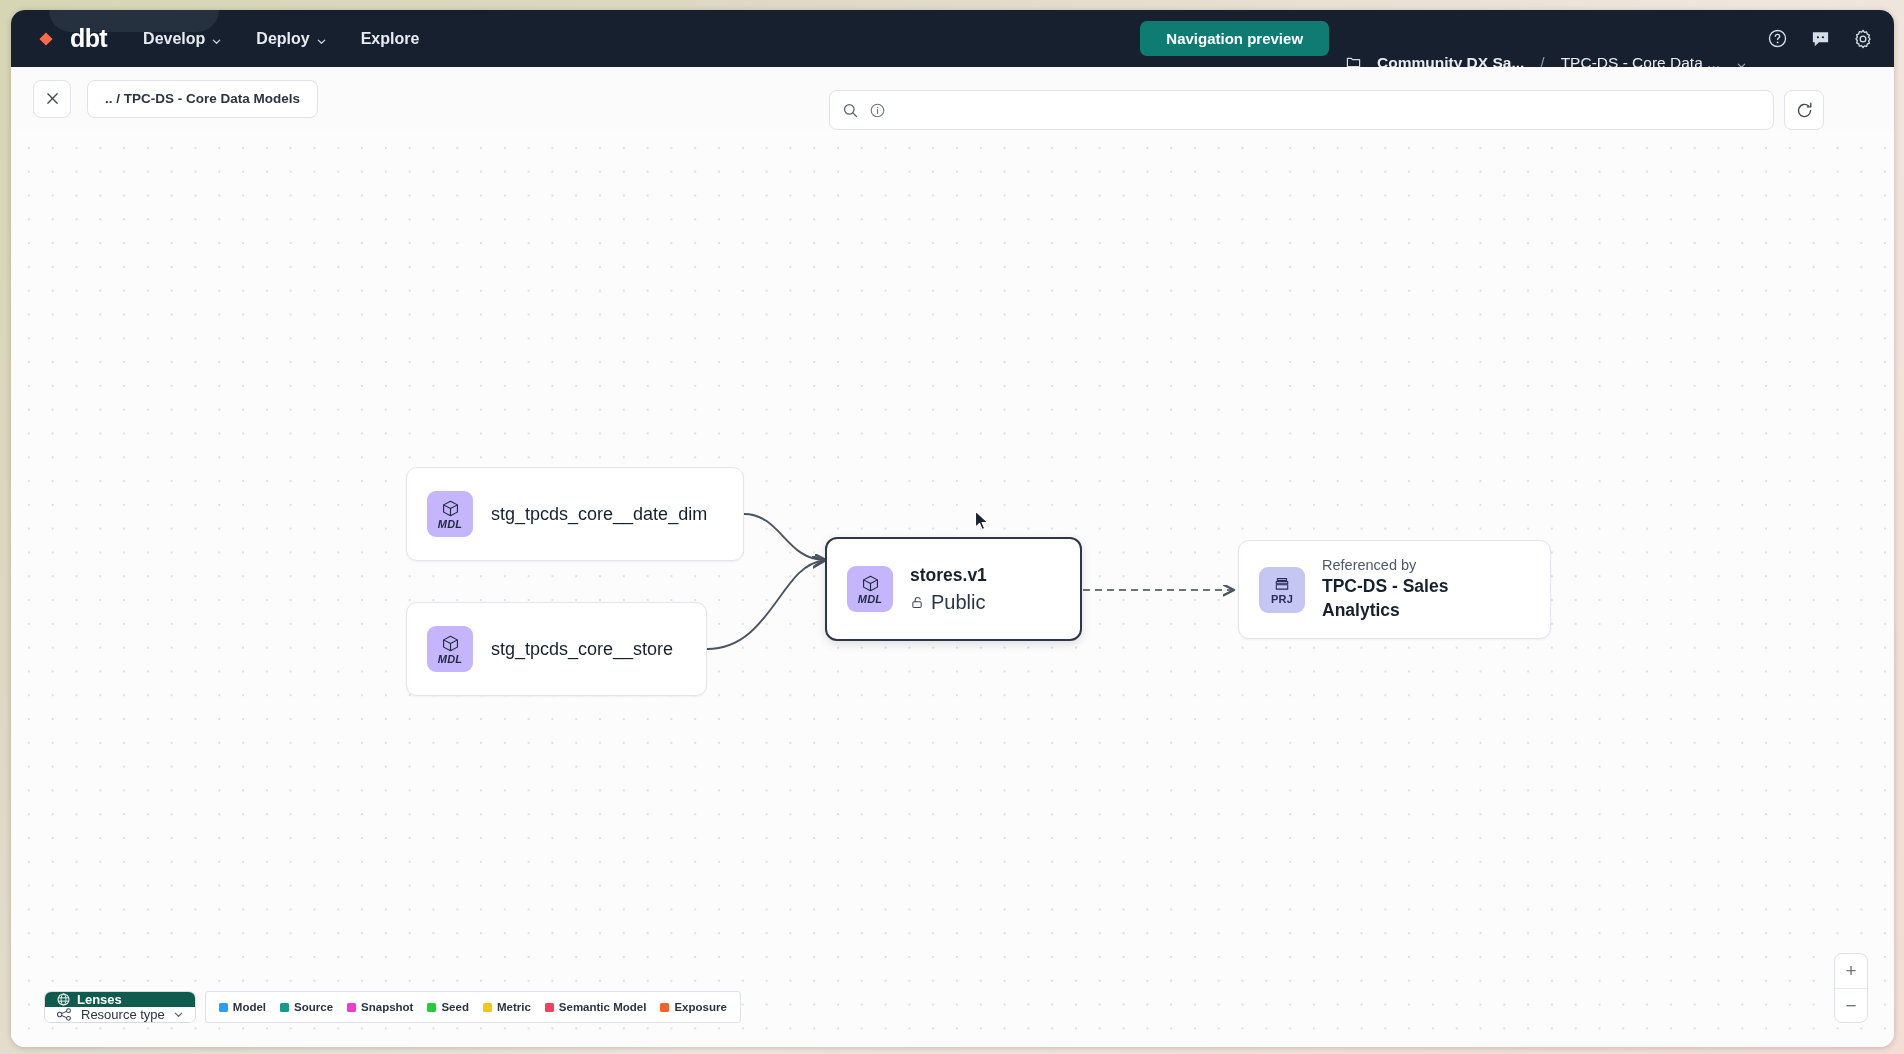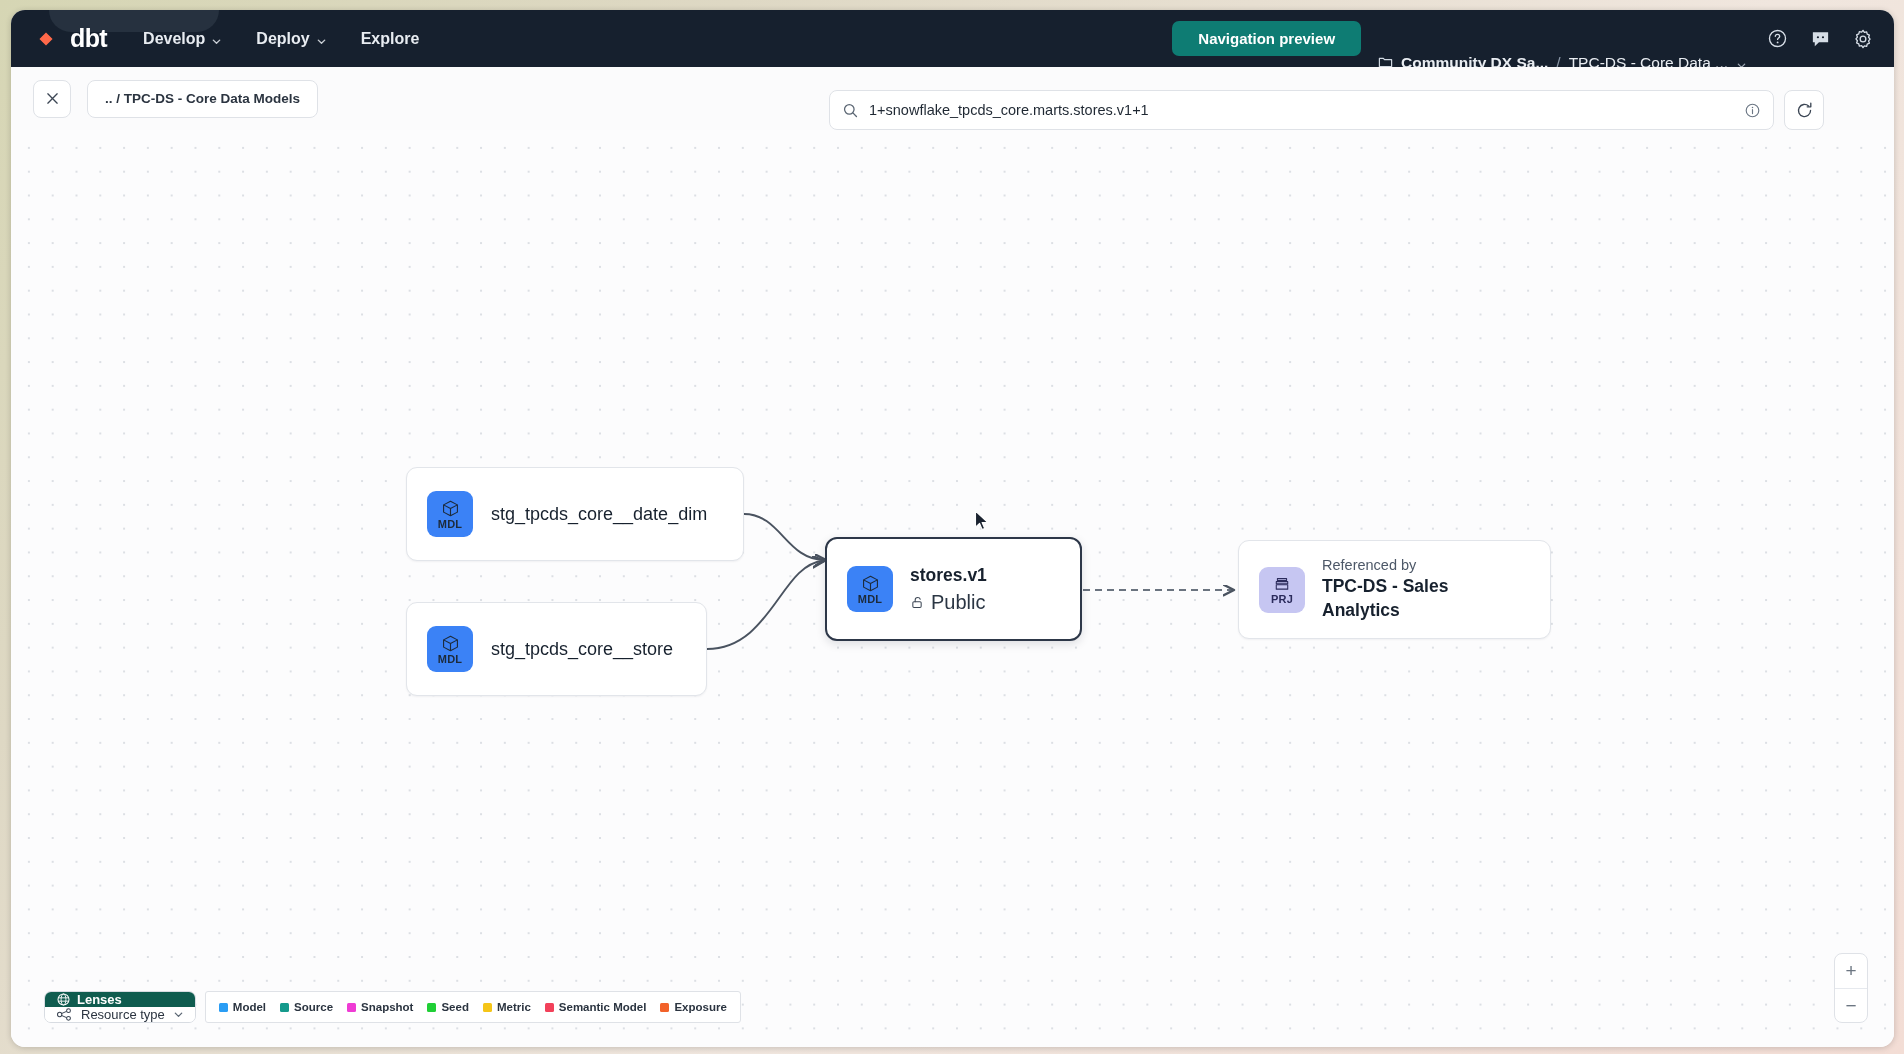--- a/index.html
+++ b/index.html
@@ -49,21 +49,21 @@
     padding: 4px 2px;
   }
   .chev { width: 11px; height: 11px; display:block; opacity:.85; }
   .nav-right { margin-left: auto; display: flex; align-items: center; gap: 17px; }
   .nav-preview-btn {
     background: #0e7c73; color: #ffffff;
     font-size: 15px; font-weight: 600;
     padding: 9px 26px; border-radius: 7px; cursor: pointer;
     white-space: nowrap;
   }
-  .breadcrumbs { display:flex; align-items:center; gap:8px; color:#e9edf2; font-size:15.5px; font-weight:700;margin-top:48px; }
+  .breadcrumbs { display:flex; align-items:center; gap:16px; color:#e9edf2; font-size:15.5px; font-weight:700;margin-top:48px; }
   .bc-sep { color:#8c98a8; font-weight:400; }
   .bc-proj { font-weight:400; color:#e9edf2; }
   .icon-btn { width:26px; height:26px; display:flex; align-items:center; justify-content:center; cursor:pointer; }
 
   
   #toolbar {
     position: absolute; left: 0; top: 57px;
     width: 100%; height: 63px;
     background: #fbfbfc;
     display: flex; align-items: center;
@@ -121,21 +121,21 @@
   .node.selected {
     border: 2.5px solid #2d3748;
     border-radius: 12px;
     box-shadow: 0 3px 10px rgba(16,24,40,.13);
   }
   .badge {
     width: 46px; height: 46px; border-radius: 9px;
     display:flex; flex-direction:column; align-items:center; justify-content:center;
     gap: 1px; flex: 0 0 auto;
   }
-  .badge.mdl { background:#3b82f6; }
+  .badge.mdl { background:#c4b5fd;font-style:italic; }
   .badge.prj { background:#c6c6f2; }
   .badge-txt { font-size: 11px; font-weight: 700; letter-spacing:.2px; color:#1d2b3a; line-height:1; }
   .badge.prj .badge-txt { color:#2b2b5c; }
   .node-label { font-size: 18px; color:#17212e; }
   .node-sub-small { font-size: 14.5px; color:#4d5868; line-height:1.3; }
   .node-title-lg { font-size: 17.5px; color:#17212e; font-weight:600; line-height:1.35; }
   .pub-row { display:flex; align-items:center; gap:6px; margin-top:3px; }
   .pub-txt { font-size: 20px; color:#2b3644; }
 
   
@@ -273,21 +273,20 @@
   </div>
 
   <div class="search-wrap">
     <div class="search-box">
       <span style="display:flex;">
         <svg viewBox="0 0 20 20" width="17" height="17">
           <circle cx="8.6" cy="8.6" r="5.6" fill="none" stroke="#5b6673" stroke-width="1.5"></circle>
           <path d="M12.8 12.8 L17 17" stroke="#5b6673" stroke-width="1.6" stroke-linecap="round"></path>
         </svg>
       </span>
-      <input type="text" value="1+snowflake_tpcds_core.marts.stores.v1+1" style="">
       <span style="display:flex;">
         <svg viewBox="0 0 20 20" width="17" height="17">
           <circle cx="10" cy="10" r="7.4" fill="none" stroke="#6b7684" stroke-width="1.35"></circle>
           <path d="M10 6.3v.2" stroke="#6b7684" stroke-width="1.7" stroke-linecap="round"></path>
           <path d="M10 9v4.6" stroke="#6b7684" stroke-width="1.35" stroke-linecap="round"></path>
         </svg>
       </span>
     </div>
     <div class="refresh-btn">
       <span style="display:flex;">

